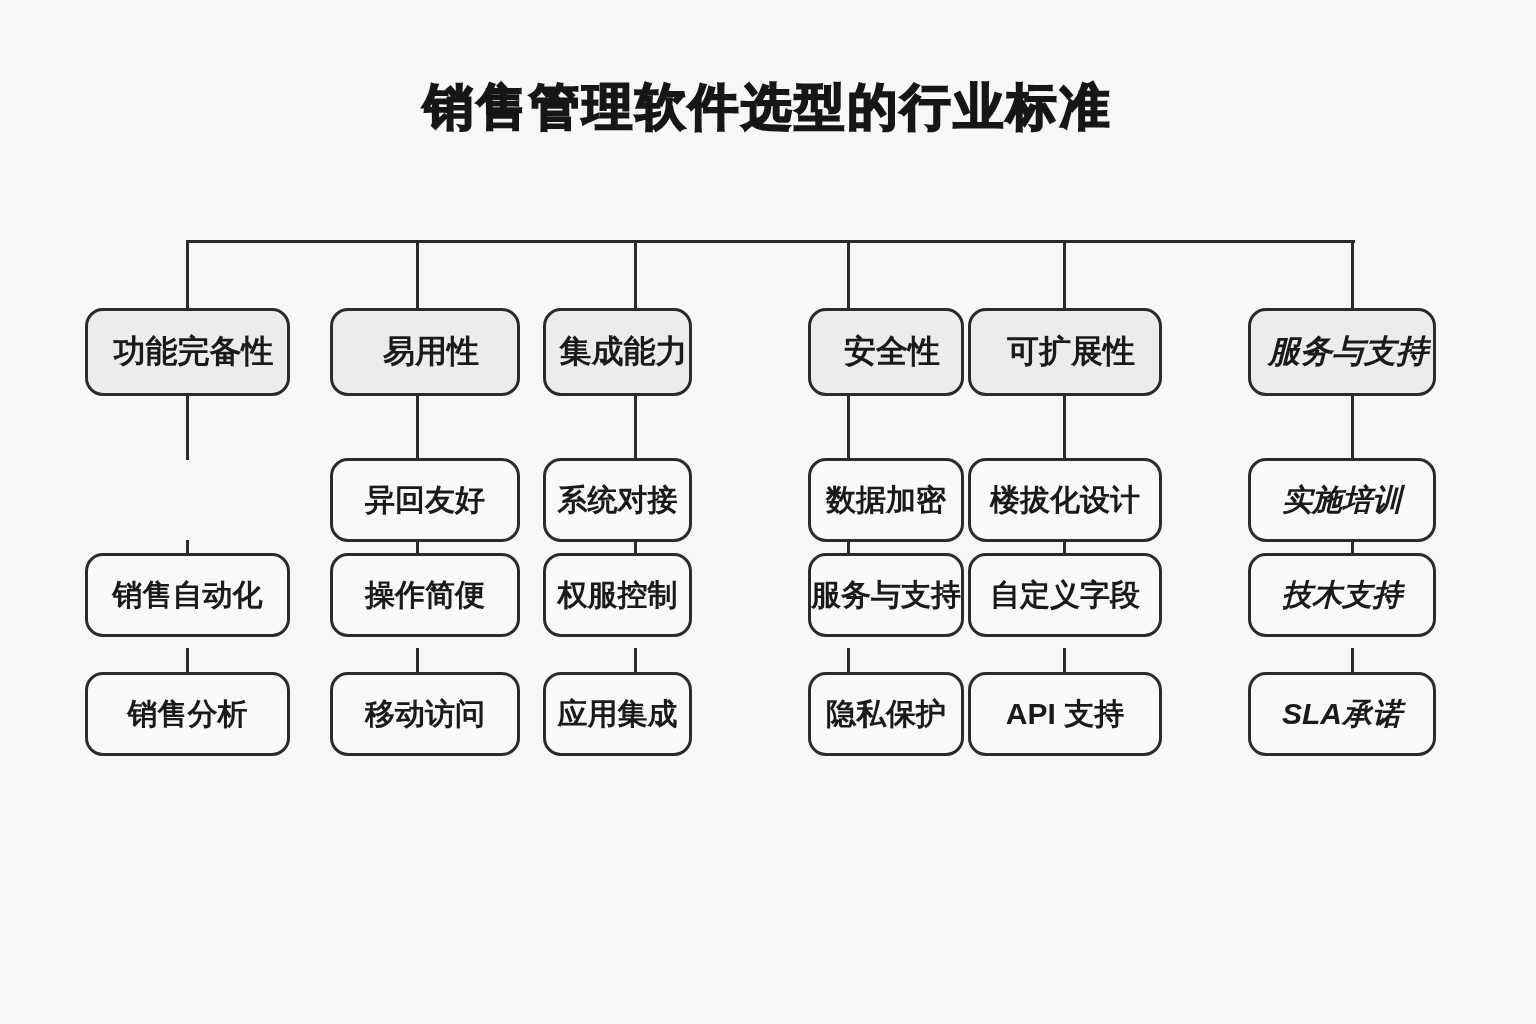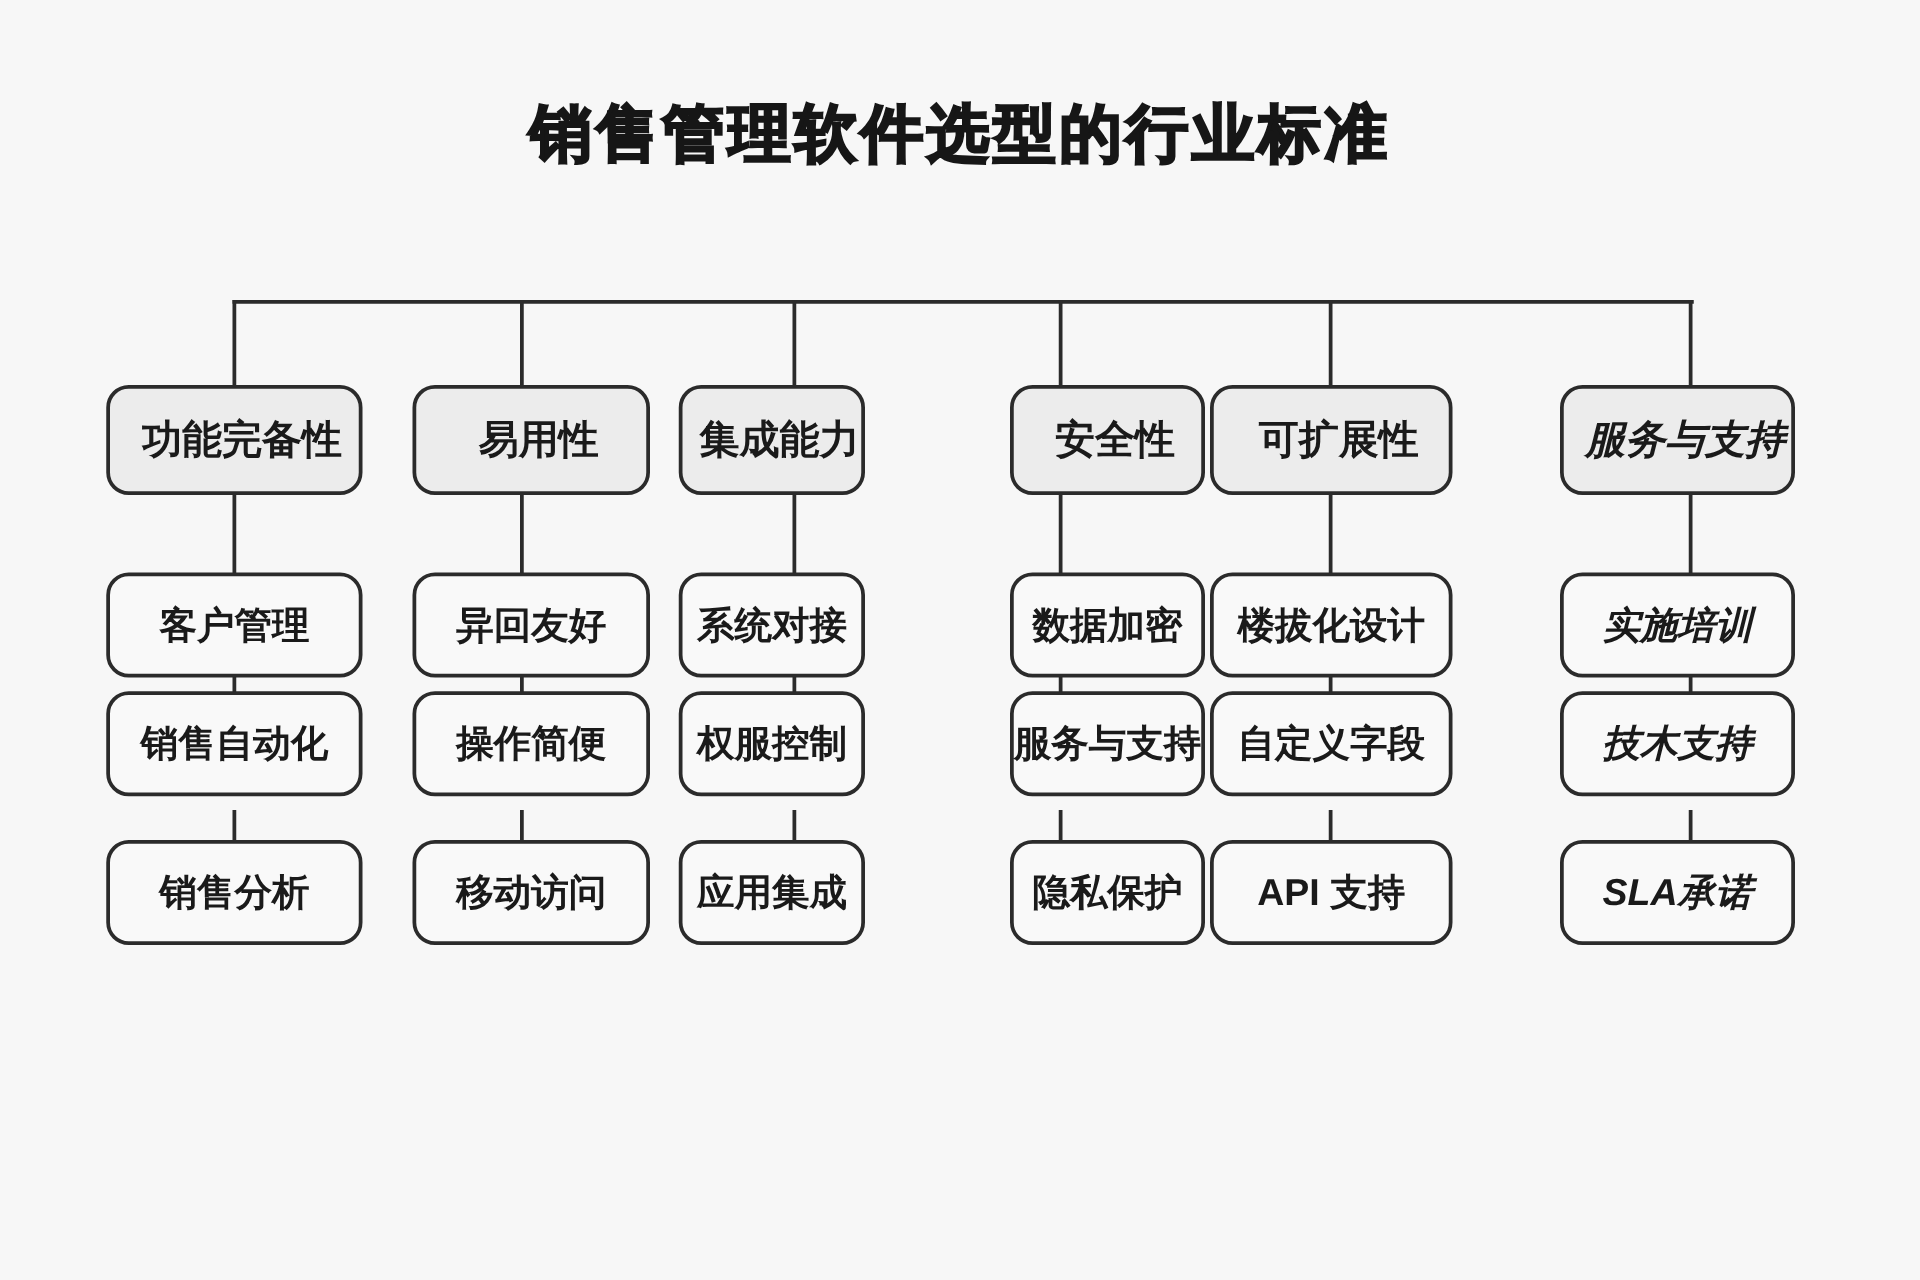--- a/index.html
+++ b/index.html
@@ -95,21 +95,20 @@
   <div class="line vline x6 sC"></div>
 
   <div class="line vline x1 sD"></div>
   <div class="line vline x2 sD"></div>
   <div class="line vline x3 sD"></div>
   <div class="line vline x4 sD"></div>
   <div class="line vline x5 sD"></div>
   <div class="line vline x6 sD"></div>
 
   <div class="node header-node c1">功能完备性</div>
-  <div class="node item-node c1 r1">客户管理</div>
   <div class="node item-node c1 r2">销售自动化</div>
   <div class="node item-node c1 r3">销售分析</div>
 
   <div class="node header-node c2">易用性</div>
   <div class="node item-node c2 r1">异回友好</div>
   <div class="node item-node c2 r2">操作简便</div>
   <div class="node item-node c2 r3">移动访问</div>
 
   <div class="node header-node c3">集成能力</div>
   <div class="node item-node c3 r1">系统对接</div>

